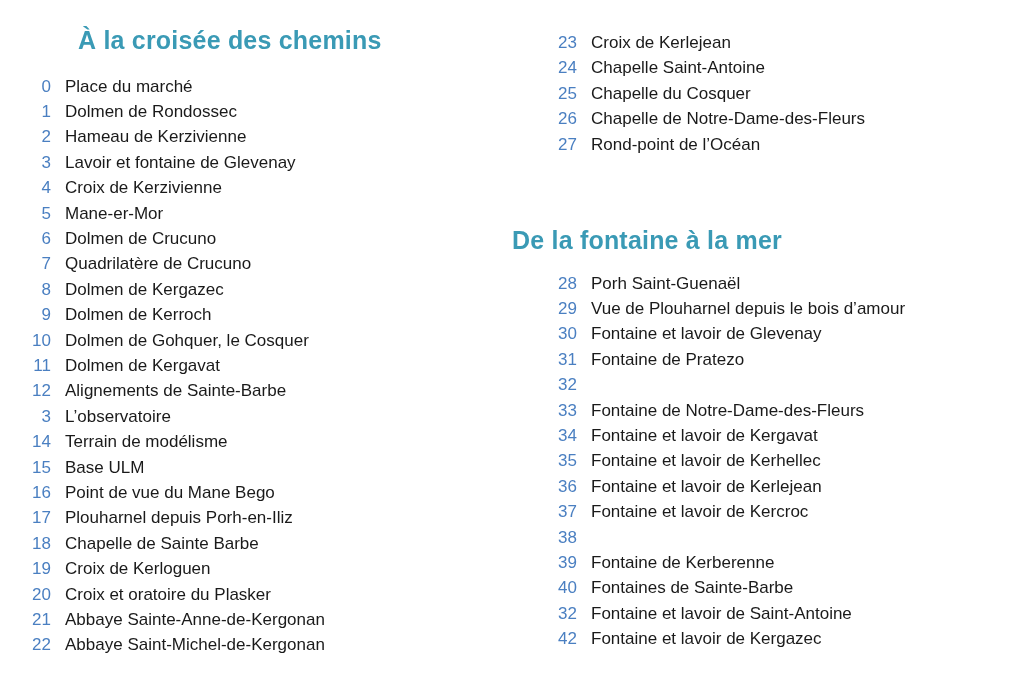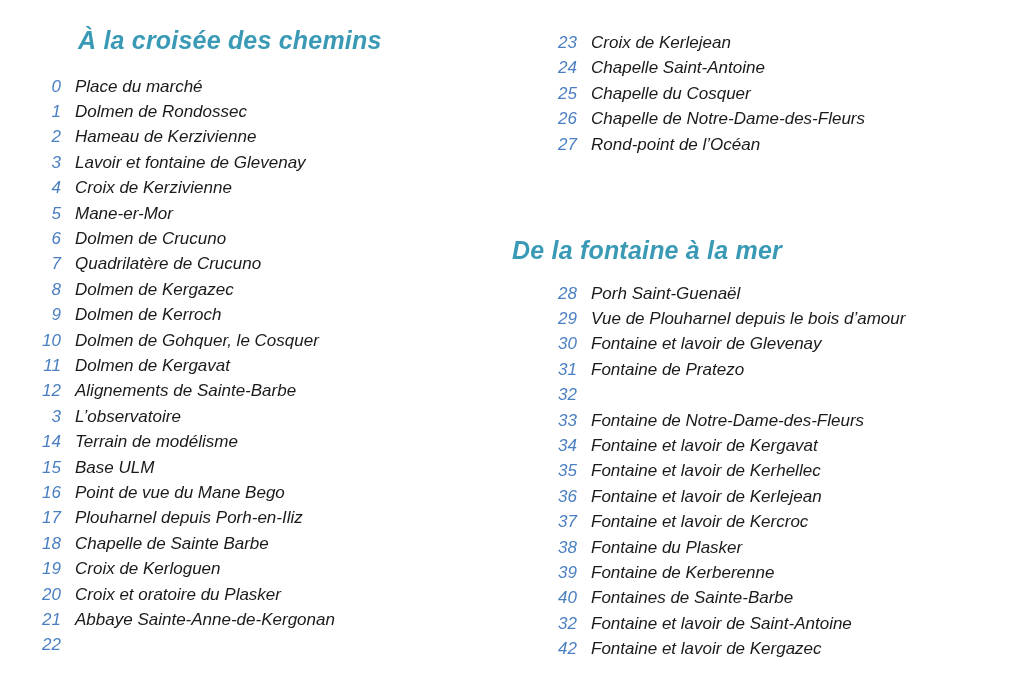--- a/index.html
+++ b/index.html
@@ -11,21 +11,20 @@
     height: 682px;
     background: #ffffff;
     font-family: "Liberation Sans", sans-serif;
     color: #1a1a1a;
     overflow: hidden;
   }
   .page {
     position: relative;
     width: 1024px;
     height: 682px;
-    font-style: italic;
   }
   .column {
     position: absolute;
     top: 0;
   }
   .col-left {
     left: 0;
     width: 512px;
   }
   .col-right {
@@ -41,21 +40,21 @@
   }
   .title-left {
     margin: 27px 0 0 78px;
   }
   .title-right {
     text-align: left;
     margin: 0 24px 0 0;
   }
   .entry-list {
     list-style: none;
-    margin: 18px;
+    margin: 8px;
     padding: 0;
   }
   .entry {
     display: flex;
     align-items: baseline;
     font-size: 17px;
     line-height: 25.4px;
     color: #1a1a1a;
   }
   .entry-num {
@@ -177,20 +176,21 @@
       <li class="entry">
         <span class="entry-num">20</span>
         <span class="entry-label">Croix et oratoire du Plasker</span>
       </li>
       <li class="entry">
         <span class="entry-num">21</span>
         <span class="entry-label">Abbaye Sainte-Anne-de-Kergonan</span>
       </li>
       <li class="entry">
         <span class="entry-num">22</span>
+        <span class="entry-label">Abbaye Saint-Michel-de-Kergonan</span>
       </li>
     </ul>
   </div>
 
   <div class="column col-right">
     <ul class="entry-list list-right-top">
       <li class="entry">
         <span class="entry-num">23</span>
         <span class="entry-label">Croix de Kerlejean</span>
       </li>
@@ -251,21 +251,20 @@
       <li class="entry">
         <span class="entry-num">36</span>
         <span class="entry-label">Fontaine et lavoir de Kerlejean</span>
       </li>
       <li class="entry">
         <span class="entry-num">37</span>
         <span class="entry-label">Fontaine et lavoir de Kercroc</span>
       </li>
       <li class="entry">
         <span class="entry-num">38</span>
-        <span class="entry-label">Fontaine du Plasker</span>
       </li>
       <li class="entry">
         <span class="entry-num">39</span>
         <span class="entry-label">Fontaine de Kerberenne</span>
       </li>
       <li class="entry">
         <span class="entry-num">40</span>
         <span class="entry-label">Fontaines de Sainte-Barbe</span>
       </li>
       <li class="entry">

